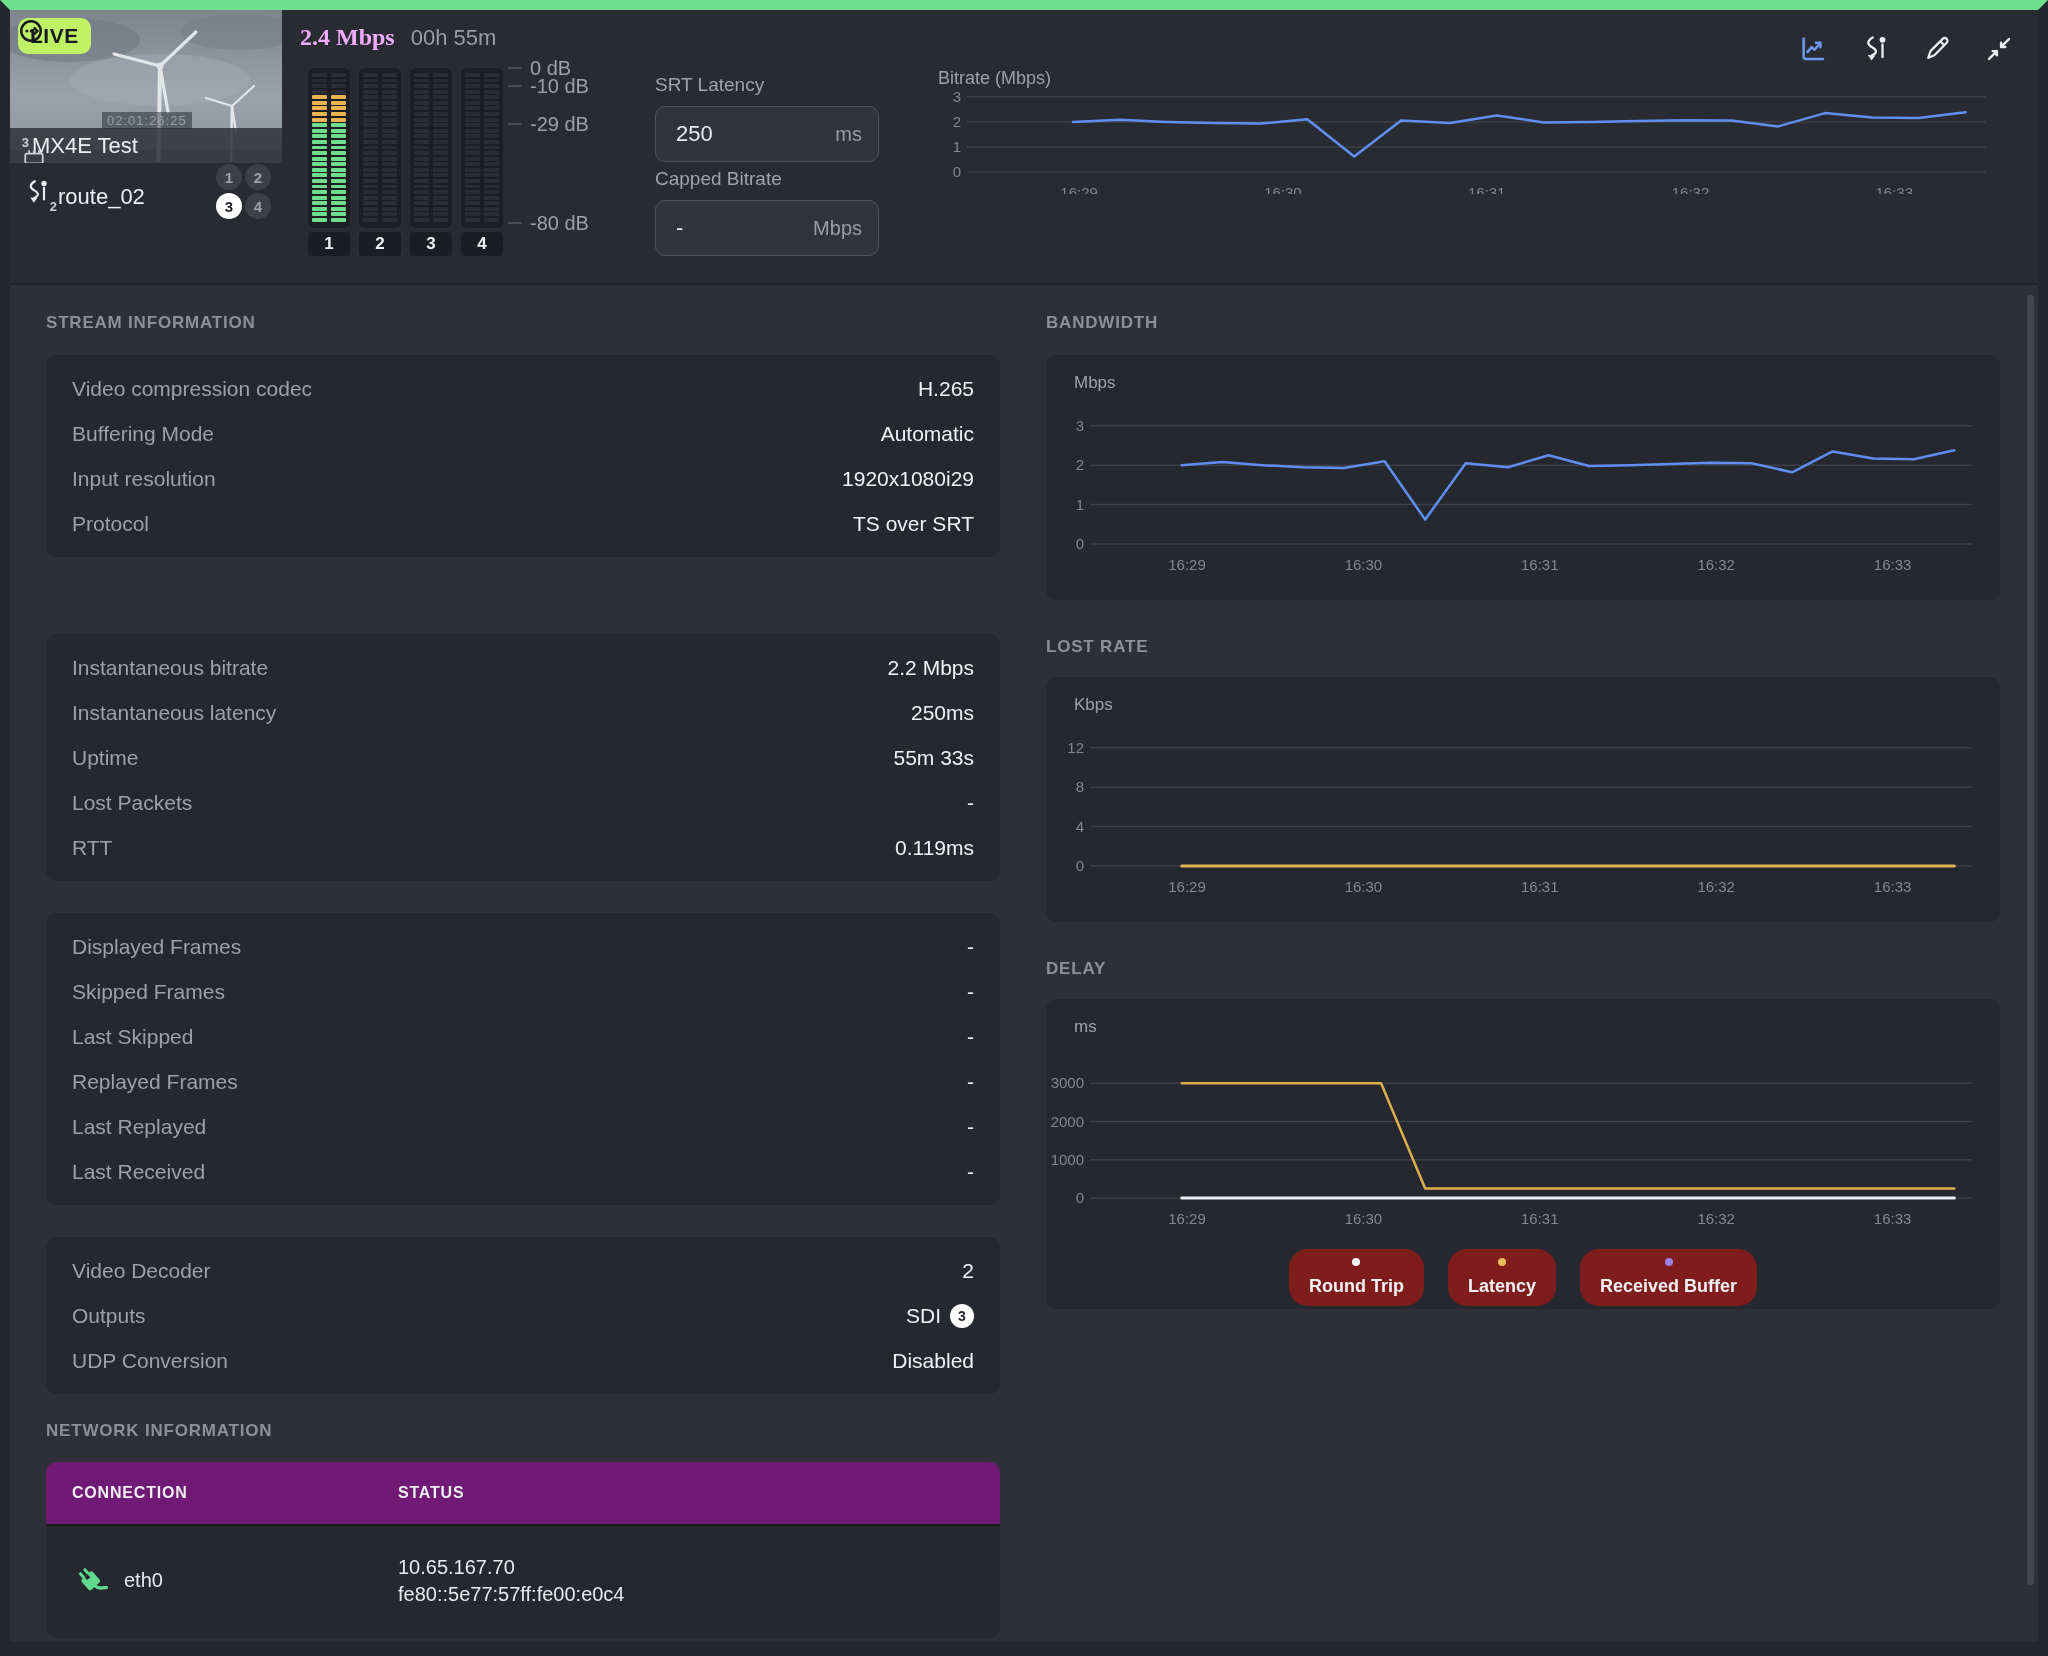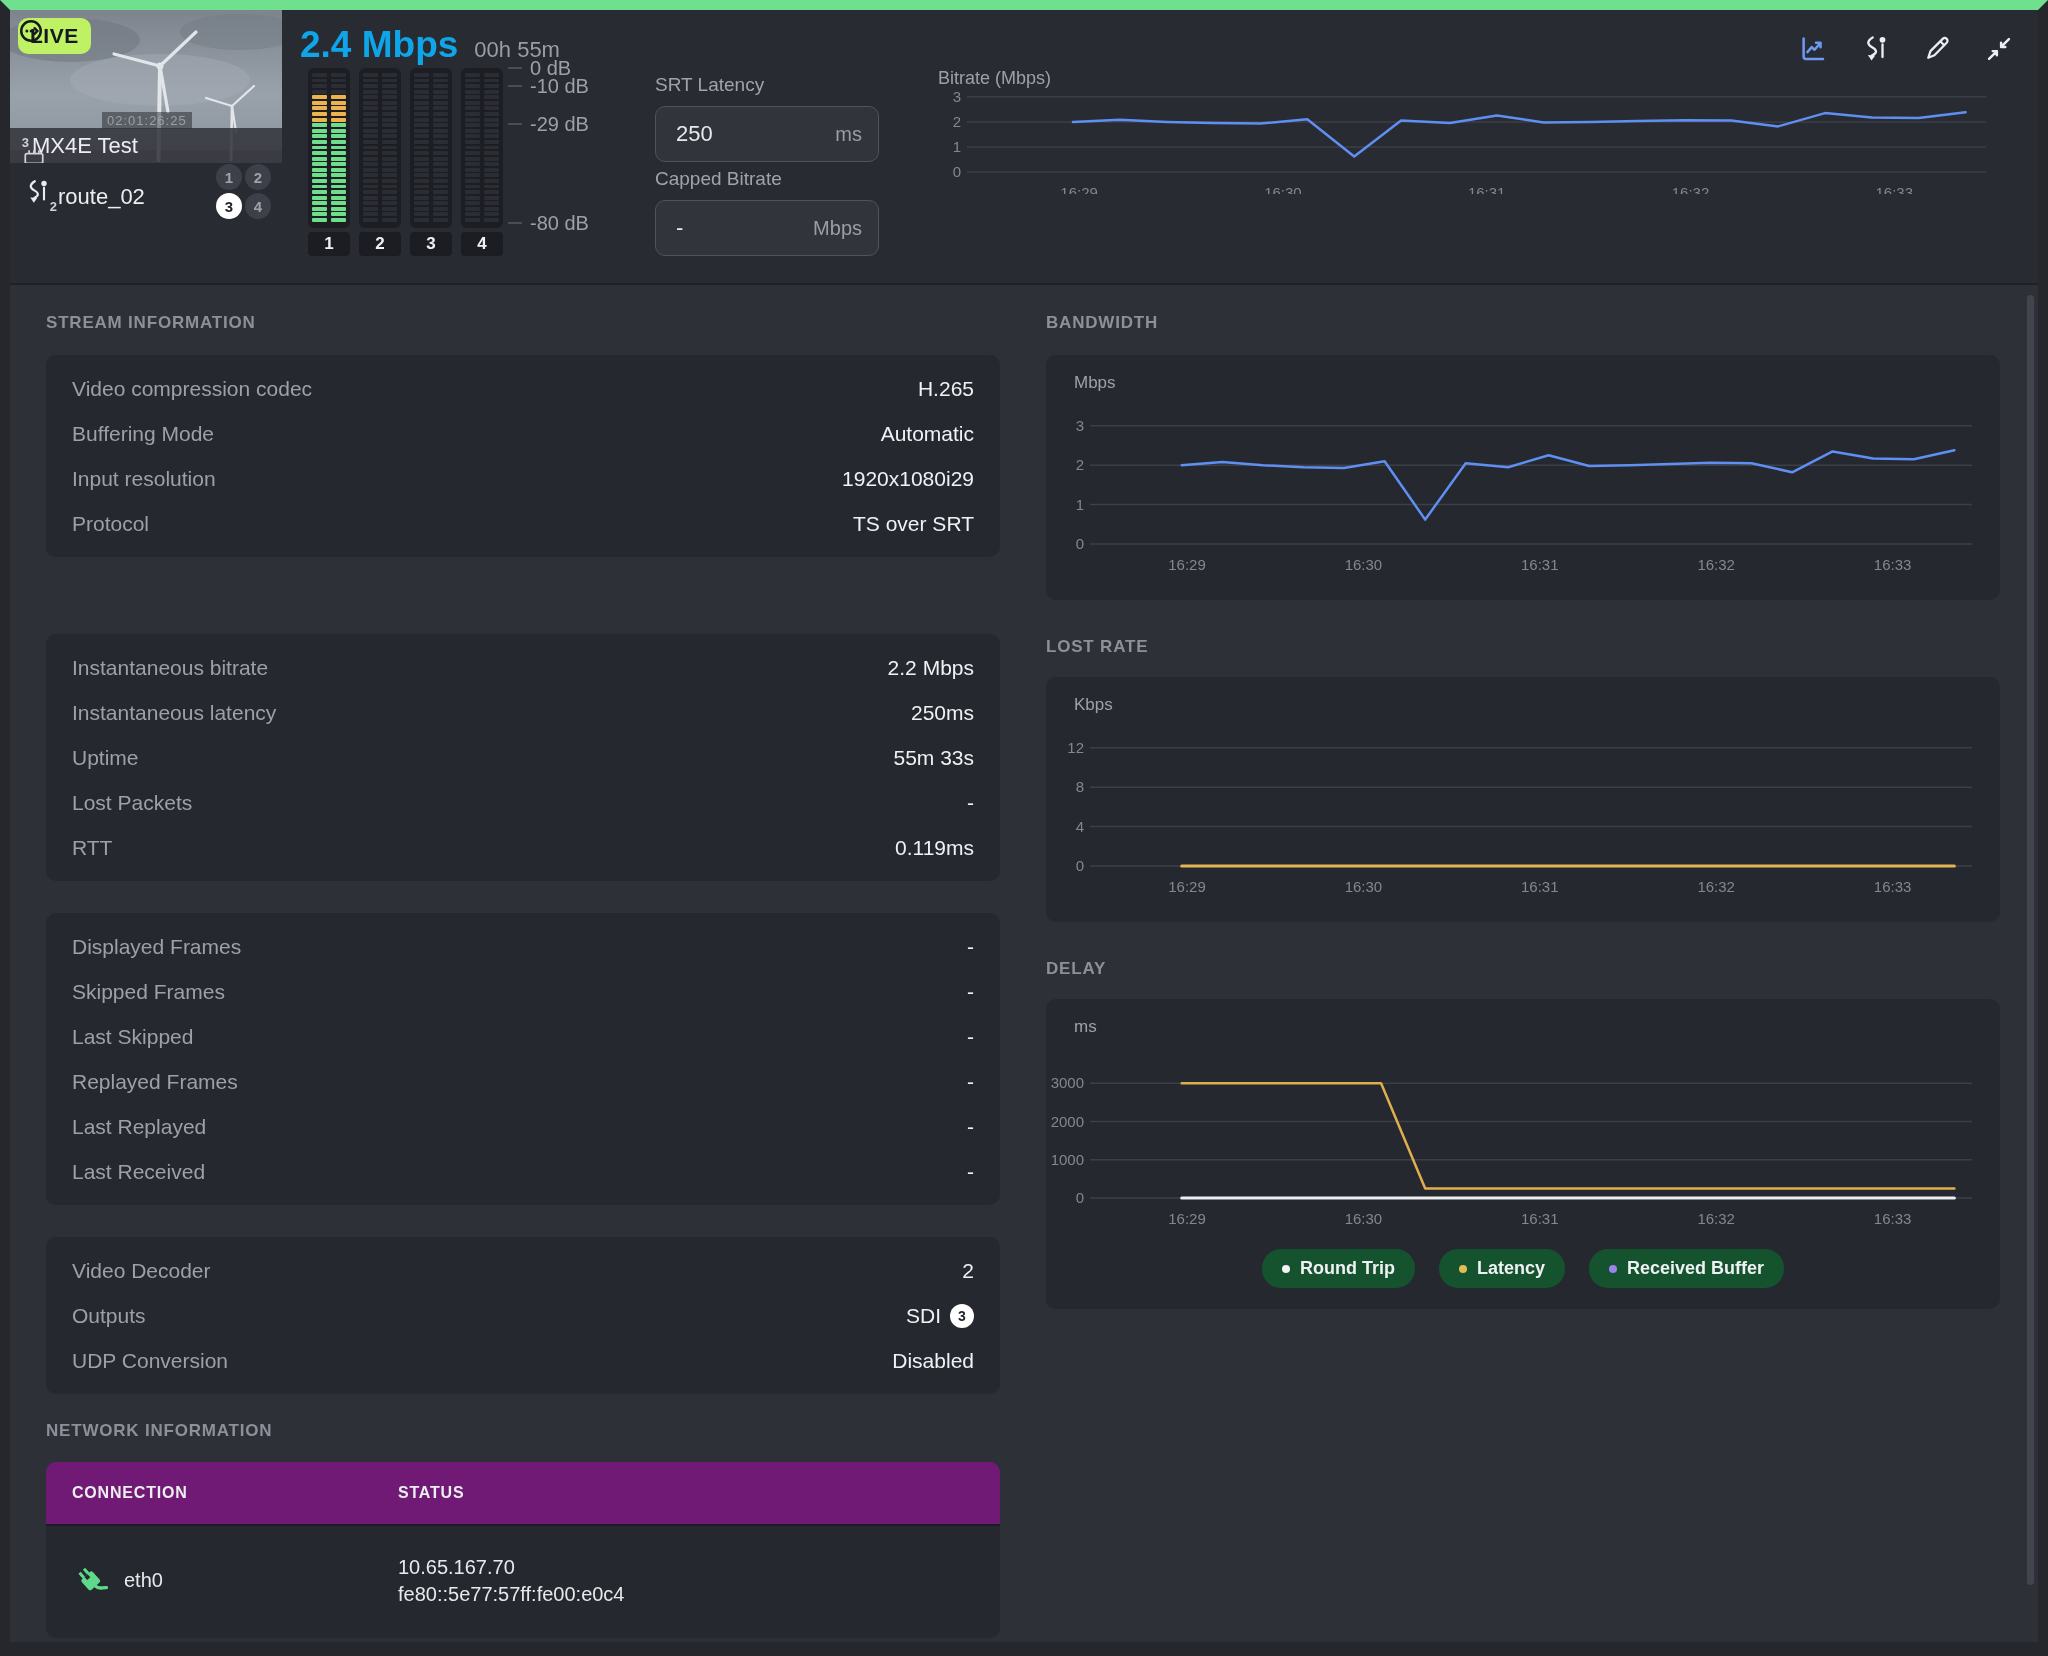--- a/index.html
+++ b/index.html
@@ -25,21 +25,21 @@
   .iconsub .sub{position:absolute;right:-7px;bottom:-4px;font-size:13px;font-weight:700;color:#cfd2d8;}
   .routerow{position:absolute;left:0;top:160px;width:272px;height:58px;}
   .routerow .nm{position:absolute;left:48px;top:14px;font-size:22px;color:#eceef1;}
   .routerow .ric{position:absolute;left:14px;top:8px;}
   .channels{position:absolute;left:206px;top:154px;width:58px;display:grid;
             grid-template-columns:26px 26px;gap:3px;}
   .chan{width:26px;height:26px;border-radius:50%;display:flex;align-items:center;justify-content:center;
         font-size:15px;font-weight:700;background:rgba(116,120,130,.28);color:#9ea2ab;}
   .chan.active{background:#ffffff;color:#1d2026;}
   .bigstat{position:absolute;left:290px;top:14px;display:flex;align-items:baseline;gap:16px;}
-  .bigstat .v{font-size:37px;font-weight:700;color:#0ea5e9;}
+  .bigstat .v{font-size:24px;font-weight:700;color:#f0abfc;font-family:Liberation Serif, serif;}
   .bigstat .u{font-size:22px;color:#9a9da5;}
   .meters{position:absolute;left:298px;top:58px;display:flex;gap:9px;}
   .meter{width:42px;}
   .mbody{height:160px;background:#1c1e23;border-radius:6px;display:flex;justify-content:center;
          gap:4px;padding:5px 0;box-sizing:border-box;}
   .mcol{width:15px;display:flex;flex-direction:column;gap:1.7px;}
   .seg{height:3.9px;border-radius:1px;background:#2b2d34;flex:none;}
   .seg.o{background:#ecb44e;}
   .seg.g{background:#6ede8d;}
   .mlabel{margin-top:4px;height:24px;background:#1b1d22;border-radius:4px;display:flex;
@@ -69,22 +69,22 @@
   .nettable{position:absolute;left:36px;top:1177px;width:954px;border-radius:10px;overflow:hidden;}
   .nethead{height:62px;background:#701a75;position:relative;}
   .nethead span{position:absolute;top:22px;font-size:16px;font-weight:700;letter-spacing:.8px;color:#eceef0;}
   .netrow{height:112px;background:#26282f;position:relative;border-top:2px solid #1a1c20;}
   .netconn{position:absolute;left:26px;top:36px;display:flex;align-items:center;gap:16px;}
   .netconn .cn{font-size:20px;color:#e8e9ec;}
   .netstatus{position:absolute;left:352px;top:28px;font-size:20px;color:#e8e9ec;line-height:27px;}
   .panelcard{position:absolute;left:1036px;width:954px;background:#26282f;border-radius:10px;}
   .unitlab{position:absolute;left:28px;top:18px;font-size:17px;color:#9da0a8;}
   .legend{position:absolute;left:0;top:250px;width:954px;display:flex;justify-content:center;gap:24px;}
-  .lpill{display:flex;align-items:center;gap:10px;background:#14532d;border-radius:19px;
-         padding:9px 20px;cursor:pointer;}
+  .lpill{display:flex;align-items:center;gap:10px;background:#7f1d1d;border-radius:19px;
+         padding:9px 20px;cursor:pointer;flex-direction:column;}
   .lpill .dot{width:8px;height:8px;border-radius:50%;}
   .lpill .lt{font-size:18px;font-weight:700;color:#f0f1f4;}
   .scrollthumb{position:absolute;right:4px;top:285px;width:7px;height:1290px;border-radius:4px;background:#42454d;}
   svg text{font-family:"Liberation Sans","DejaVu Sans",sans-serif;}
 </style>
 </head>
 <body>
 
 <div class="frame">
 

